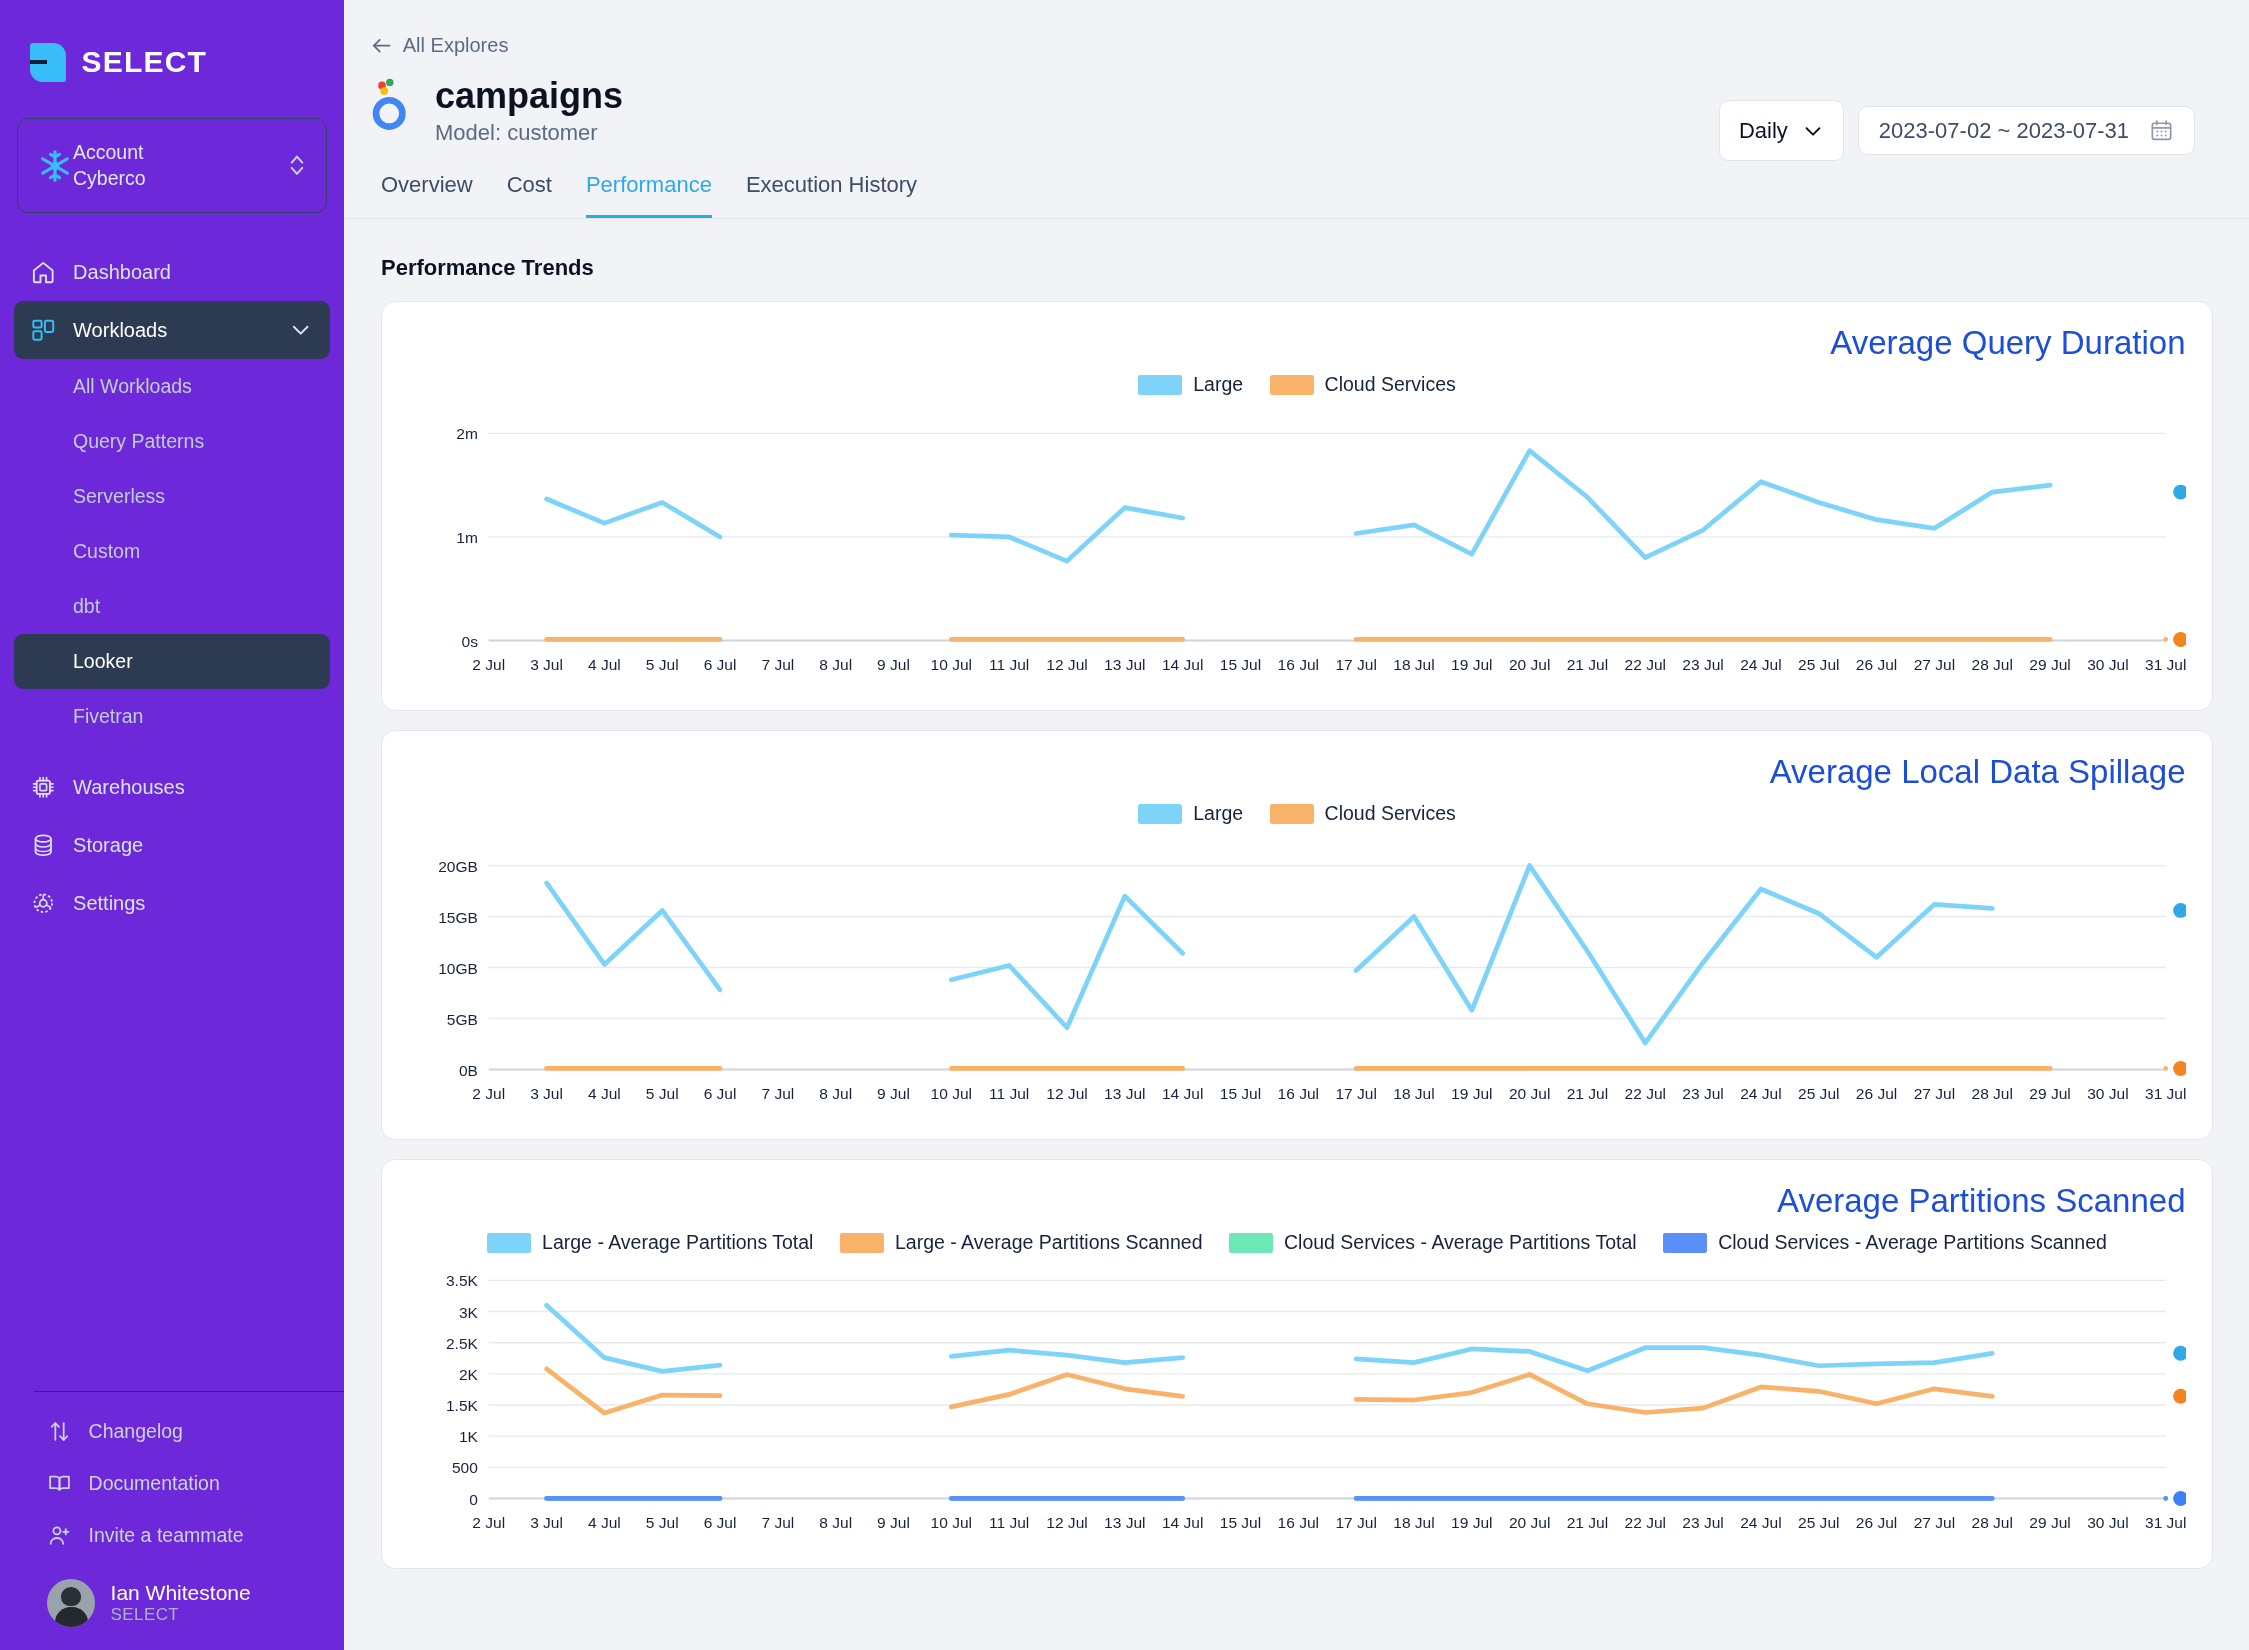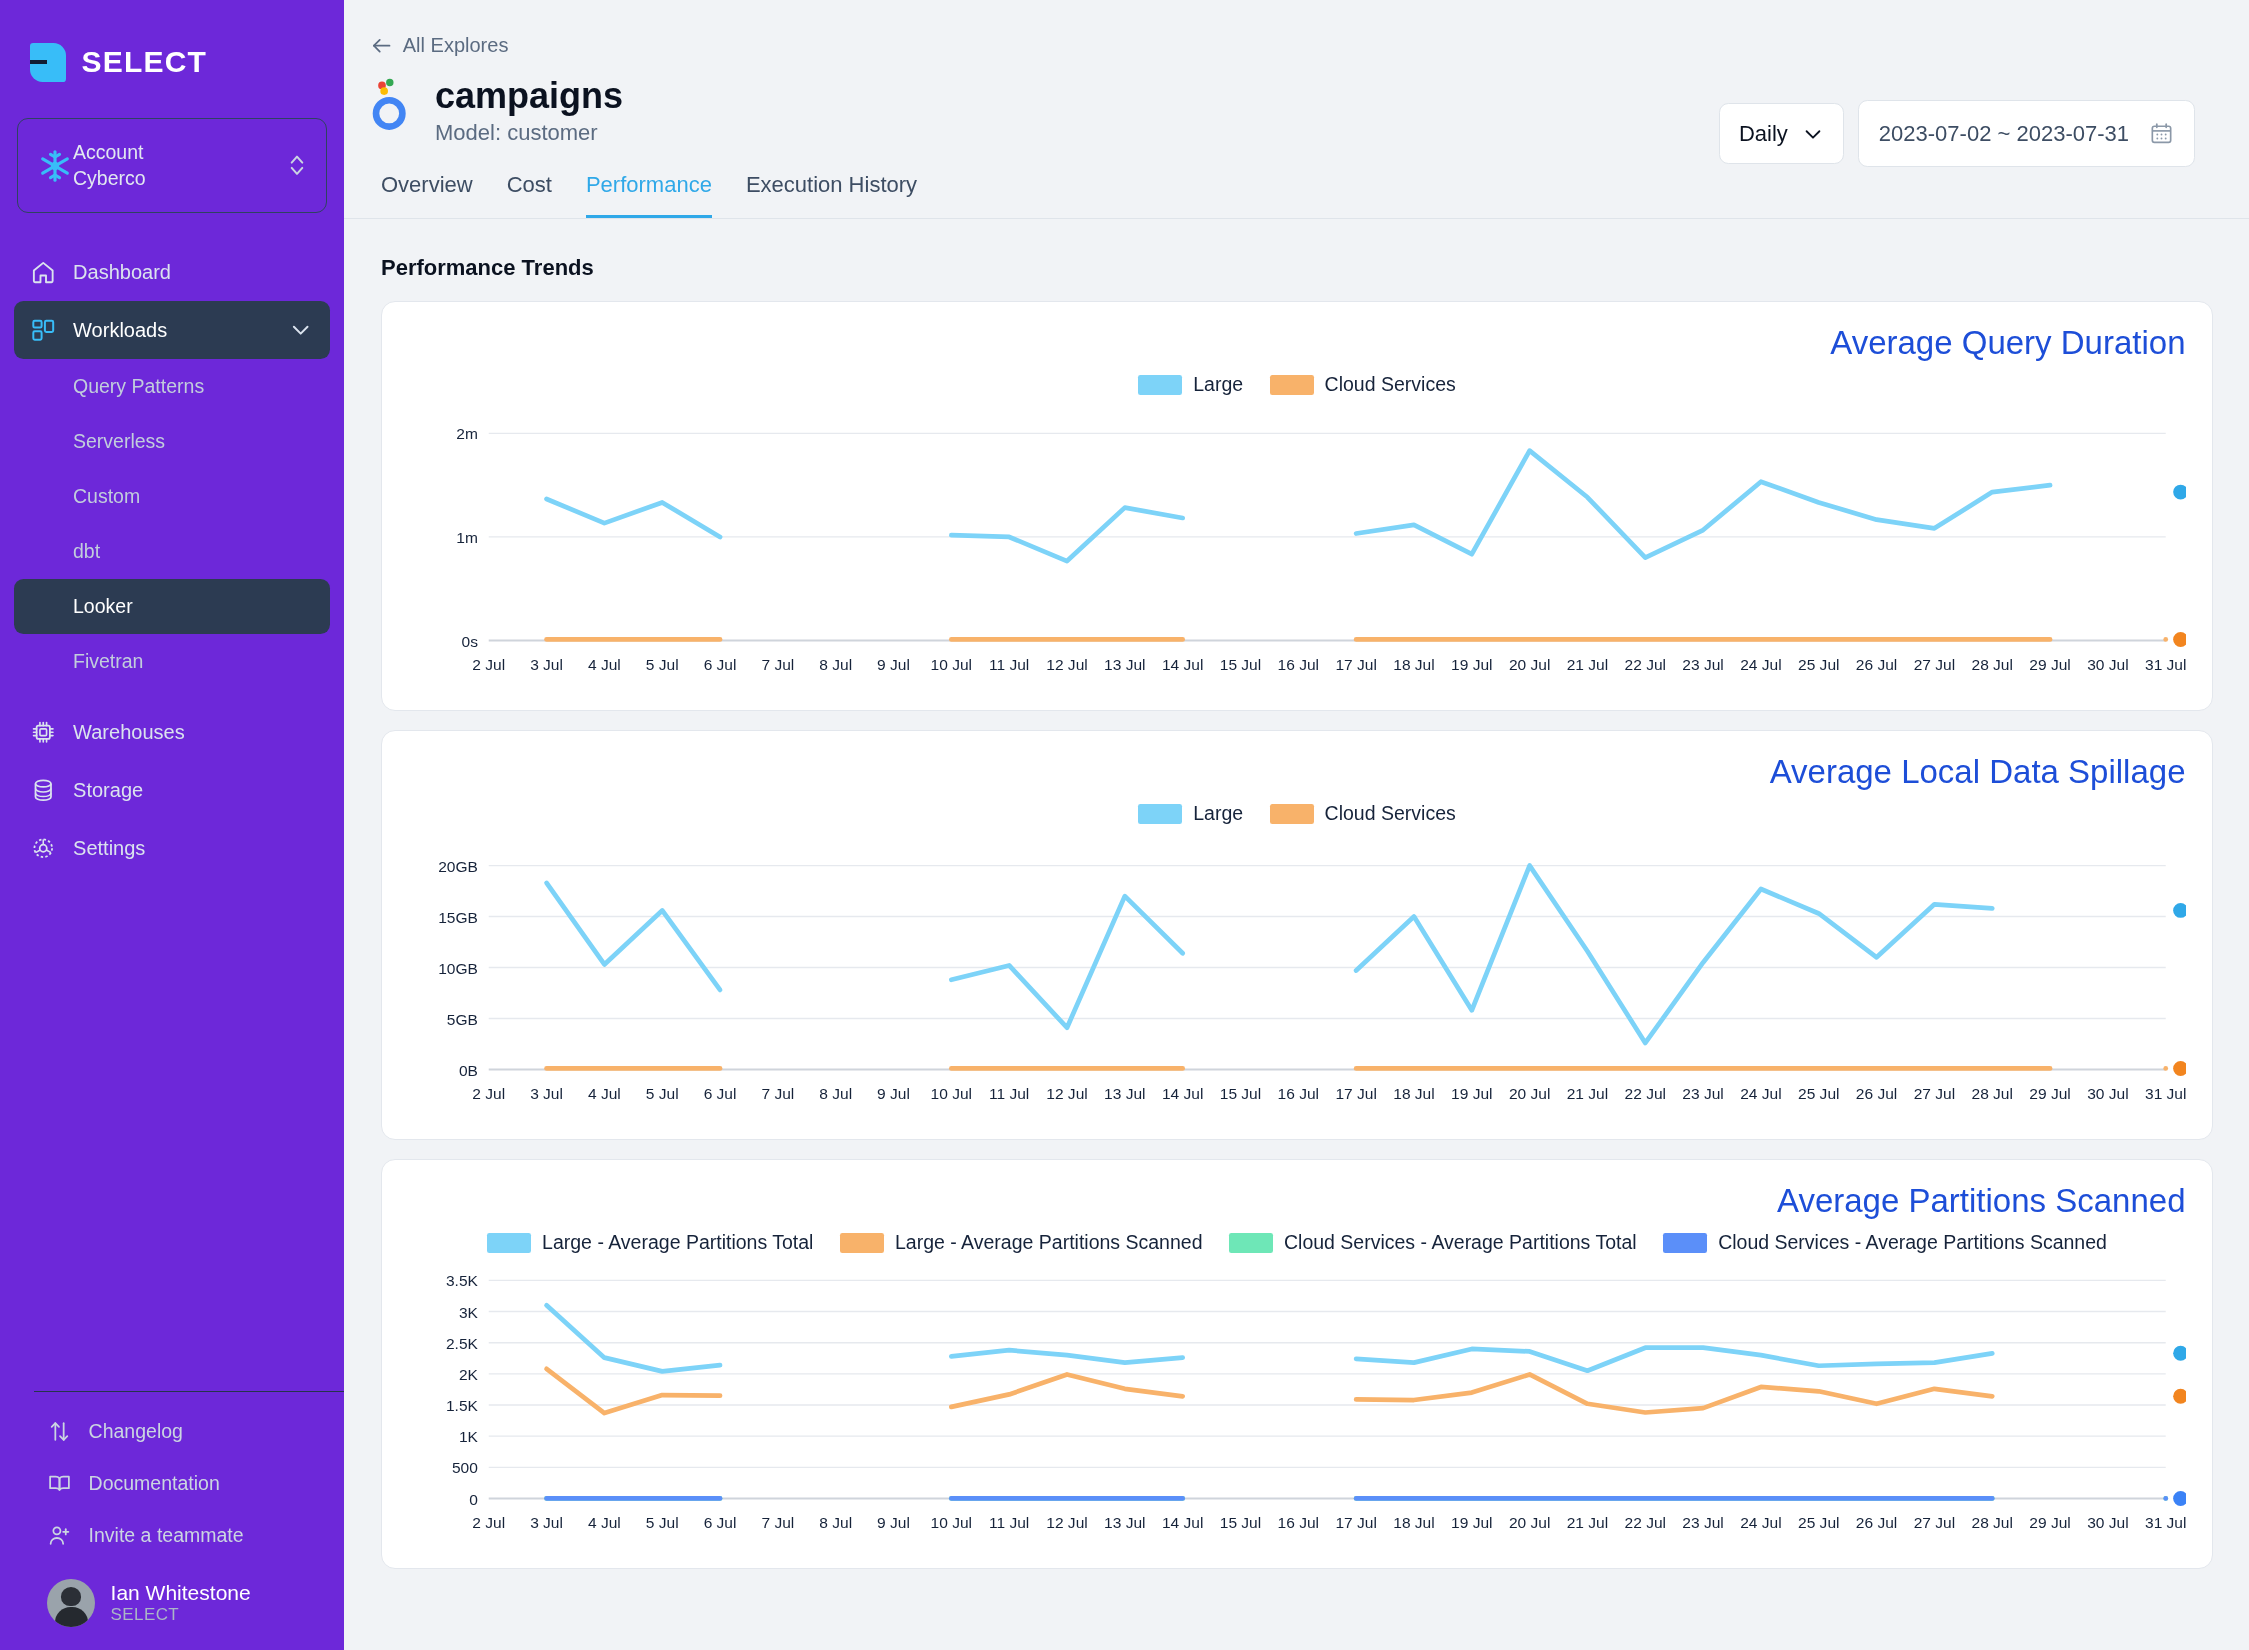--- a/index.html
+++ b/index.html
@@ -77,21 +77,21 @@
   .title-block { display: flex; flex-direction: column; gap: 4.7px; }
   .page-title { font-size: 36px; font-weight: 700; color: #0b1220; line-height: 1.05; }
   .page-sub { font-size: 22px; color: #5b6b81; }
   .top-controls { position: absolute; right: 55px; top: 100px; display: flex; gap: 14px; align-items: center; }
   .select-ctl {
     height: 61px; min-width: 123px; background: #fff; border: 1.2px solid #dfe4ea; border-radius: 9.4px;
     display: flex; align-items: center; justify-content: space-between; gap: 14px; padding: 0 19px;
     font-size: 22px; color: #0b1220; cursor: pointer;
   }
   .date-ctl {
-    height: 67px; background: #fff; border: 1.2px solid #dfe4ea; border-radius: 9.4px;
+    height: 49px; background: #fff; border: 1.2px solid #dfe4ea; border-radius: 9.4px;
     display: flex; align-items: center; gap: 20px; padding: 0 20px;
     font-size: 22px; color: #3d4d63; cursor: pointer;
   }
   .tabs { display: flex; gap: 34px; margin: 26.5px 0 0 37px; position: relative; }
   .tab { font-size: 22px; color: #3d4d63; padding-bottom: 17px; cursor: pointer; }
   .tab.active { color: #2fa8e8; border-bottom: 3.9px solid #2fa8e8; }
   .tabs-rule { height: 0.8px; background: #dfe4ea; margin: 0 0 0 0; }
 
   .section-title { font-size: 22px; font-weight: 600; color: #0b1220; margin: 36px 0 20px 37px; }
 
@@ -163,20 +163,23 @@
           </svg>
         </span>
         <span class="nav-label">Workloads</span>
         <span class="nav-ico">
           <svg viewBox="0 0 24 24" width="23.4" height="23.4">
               <polyline points="5,9 12,16 19,9" fill="none" stroke="#dbe3ee" stroke-width="2" stroke-linecap="round" stroke-linejoin="round"></polyline>
             </svg>
         </span>
       </div>
 
+      <div class="nav-sub">
+          <span>All Workloads</span>
+        </div>
       <div class="nav-sub">
           <span>Query Patterns</span>
         </div>
       <div class="nav-sub">
           <span>Serverless</span>
         </div>
       <div class="nav-sub">
           <span>Custom</span>
         </div>
       <div class="nav-sub">

